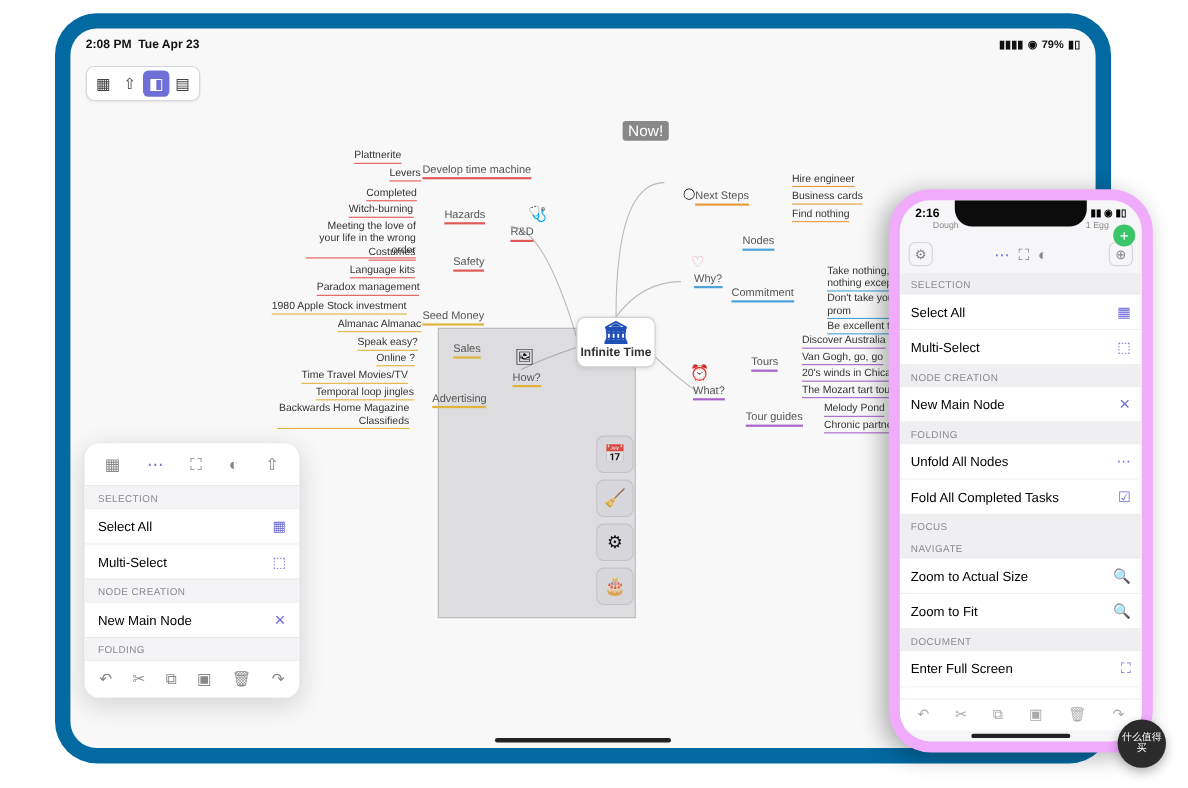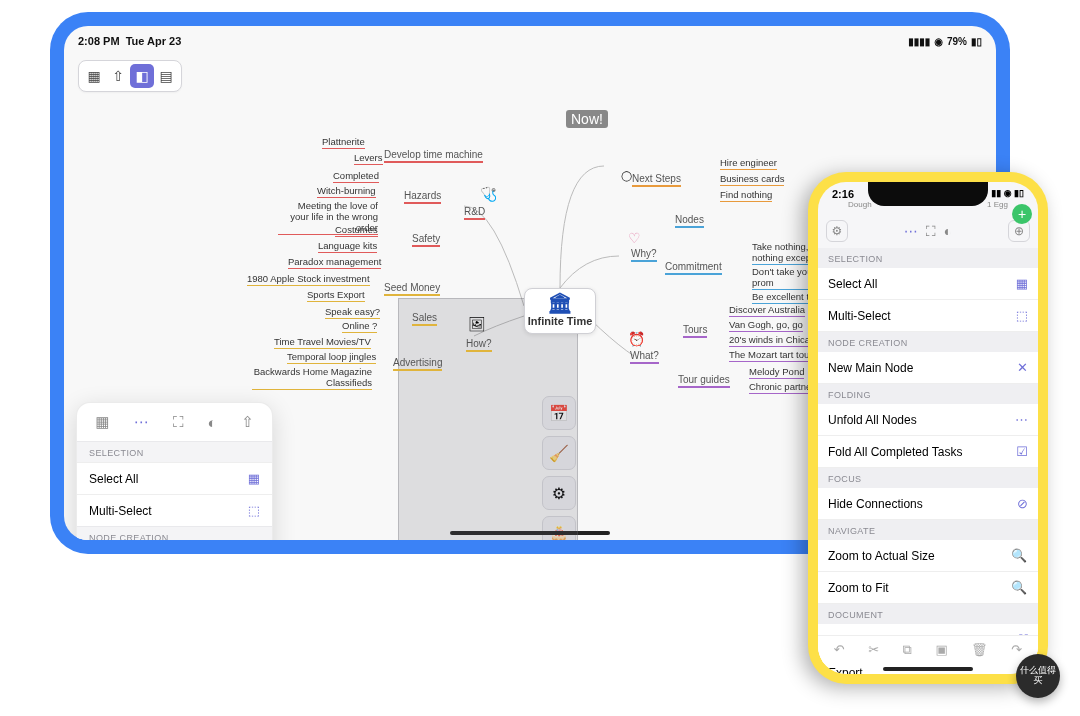--- a/index.html
+++ b/index.html
@@ -1,19 +1,19 @@
 <!DOCTYPE html>
 <html><head>
 <meta charset="utf-8">
 <style>
 * { box-sizing: border-box; margin: 0; padding: 0; font-family: -apple-system, "Helvetica Neue", Arial, sans-serif; }
 body { background: #fff; width: 1080px; height: 716px; overflow: hidden; position: relative; }
 
 
-.ipad { position: absolute; left: 50px; top: 12px; width: 960px; height: 542px; background: #3b82f6; border-radius: 38px; padding: 14px; }
+.ipad { position: absolute; left: 50px; top: 12px; width: 960px; height: 682px; background: #0369a1; border-radius: 38px; padding: 14px; }
 .ipad-screen { width: 100%; height: 100%; background: #f8f8f8; border-radius: 24px; position: relative; overflow: hidden; }
 .statusbar { height: 26px; display: flex; justify-content: space-between; align-items: center; padding: 4px 14px 0; font-size: 11px; font-weight: 600; color: #111; }
 .status-icons { display: flex; align-items: center; gap: 4px; font-size: 10px; }
 
 .toolbar { position: absolute; left: 14px; top: 34px; display: flex; gap: 0; background: #fff; border: 1px solid #d5d5da; border-radius: 8px; padding: 3px; box-shadow: 0 1px 2px rgba(0,0,0,.04); }
 .toolbar button { width: 24px; height: 24px; border: none; background: transparent; display: flex; align-items: center; justify-content: center; border-radius: 5px; color: #444; font-size: 14px; cursor: pointer; }
 .toolbar button.active { background: #6f6fd8; color: #fff; }
 
 
 .canvas { position: absolute; inset: 0; }
@@ -36,21 +36,21 @@
 .popover-icons .sel { color: #6f6fd8; }
 .popover-section { font-size: 9px; color: #8a8a92; letter-spacing: .4px; padding: 6px 12px 4px; background:#f4f4f6; border-top:1px solid #e9e9ec; }
 .popover-item { display: flex; justify-content: space-between; align-items: center; padding: 8px 12px; font-size: 12px; border-top: 1px solid #eee; cursor:pointer; }
 .popover-item .ric { color: #6f6fd8; font-size: 13px; }
 .popover-bottom { display: flex; justify-content: space-around; padding: 8px 4px; border-top: 1px solid #eee; color:#888; font-size:14px; }
 .popover-bottom span{cursor:pointer;}
 
 .home-ind { position:absolute; bottom:5px; left:50%; transform:translateX(-50%); width:160px; height:4px; border-radius:3px; background:#222; }
 
 
-.iphone { position: absolute; right: 32px; top: 172px; width: 240px; height: 512px; background: #fde047; border-radius: 38px; padding: 10px; box-shadow: -6px 4px 20px rgba(0,0,0,.3); z-index:10; }
+.iphone { position: absolute; right: 32px; top: 172px; width: 240px; height: 512px; background: #f0abfc; border-radius: 38px; padding: 10px; box-shadow: -6px 4px 20px rgba(0,0,0,.3); z-index:10; }
 .iphone-screen { width: 100%; height: 100%; background: #f6f6f8; border-radius: 28px; position: relative; overflow: hidden; }
 .notch { position: absolute; top: 0; left: 50%; transform: translateX(-50%); width: 120px; height: 24px; background: #0c0c0c; border-radius: 0 0 16px 16px; z-index:3; }
 .iphone-status { display:flex; justify-content:space-between; padding:6px 14px 0; font-size:11px; font-weight:600; }
 .mini-map { height: 14px; font-size:8px; color:#888; text-align:center; padding:0 30px; display:flex; justify-content:space-between; }
 .ph-toolbar { display:flex; align-items:center; gap:8px; padding:6px 8px; }
 .ph-toolbar .box{ width:22px; height:22px; border:1px solid #d5d5da; border-radius:6px; display:flex; align-items:center; justify-content:center; font-size:12px; color:#888; }
 .ph-toolbar .spacer{flex:1;}
 .ph-toolbar .ico{ font-size:14px; color:#888; cursor:pointer; }
 .ph-toolbar .ico.sel{ color:#6f6fd8; }
 .add-btn { position:absolute; right:6px; top:22px; width:20px; height:20px; border-radius:50%; background:#3bc56a; color:#fff; font-size:14px; display:flex; align-items:center; justify-content:center; z-index:2; }
@@ -110,21 +110,21 @@
       <span class="branch-cat" style="left:348px;top:207px;border-color:#e05a5a">Safety</span>
       <span class="branch-label" style="left:271px;top:198px;border-color:#e05a5a">Costumes</span>
       <span class="branch-label" style="left:254px;top:214px;border-color:#e05a5a">Language kits</span>
       <span class="branch-label" style="left:224px;top:230px;border-color:#e05a5a">Paradox management</span>
 
       <div class="selection-sq"></div>
       <span class="branch-cat" style="left:402px;top:312px;border-color:#e0b43c;z-index:2">How?</span>
       <span class="small-icon" style="left:404px;top:290px;z-index:2">🖼</span>
       <span class="branch-cat" style="left:320px;top:256px;border-color:#e0b43c">Seed Money</span>
       <span class="branch-label" style="left:183px;top:247px;border-color:#e0b43c">1980 Apple Stock investment</span>
-      <span class="branch-label" style="left:243px;top:263px;border-color:#e0b43c">Sports Export</span>
+      <span class="branch-label" style="left:243px;top:263px;border-color:#e0b43c">Almanac Almanac</span>
       <span class="branch-cat" style="left:348px;top:286px;border-color:#e0b43c;z-index:2">Sales</span>
       <span class="branch-label" style="left:261px;top:280px;border-color:#e0b43c">Speak easy?</span>
       <span class="branch-label" style="left:278px;top:294px;border-color:#e0b43c">Online ?</span>
       <span class="branch-cat" style="left:329px;top:331px;border-color:#e0b43c;z-index:2">Advertising</span>
       <span class="branch-label" style="left:210px;top:310px;border-color:#e0b43c">Time Travel Movies/TV</span>
       <span class="branch-label" style="left:223px;top:325px;border-color:#e0b43c">Temporal loop jingles</span>
       <span class="branch-label" style="left:188px;top:340px;border-color:#e0b43c;white-space:normal;width:120px;text-align:right">Backwards Home Magazine Classifieds</span>
 
       <span class="branch-cat" style="left:568px;top:147px;border-color:#e89a3c">Next Steps</span>
       <span class="small-icon" style="left:557px;top:144px;font-size:10px">◯</span>
@@ -236,24 +236,20 @@
       <div class="ph-sect">FOLDING</div>
       <div class="ph-item">
           <span>Unfold All Nodes</span>
           <span class="ric">⋯</span>
         </div>
       <div class="ph-item">
           <span>Fold All Completed Tasks</span>
           <span class="ric">☑</span>
         </div>
       <div class="ph-sect">FOCUS</div>
-      <div class="ph-item">
-          <span>Hide Connections</span>
-          <span class="ric">⊘</span>
-        </div>
       <div class="ph-sect">NAVIGATE</div>
       <div class="ph-item">
           <span>Zoom to Actual Size</span>
           <span class="ric">🔍</span>
         </div>
       <div class="ph-item">
           <span>Zoom to Fit</span>
           <span class="ric">🔍</span>
         </div>
       <div class="ph-sect">DOCUMENT</div>

